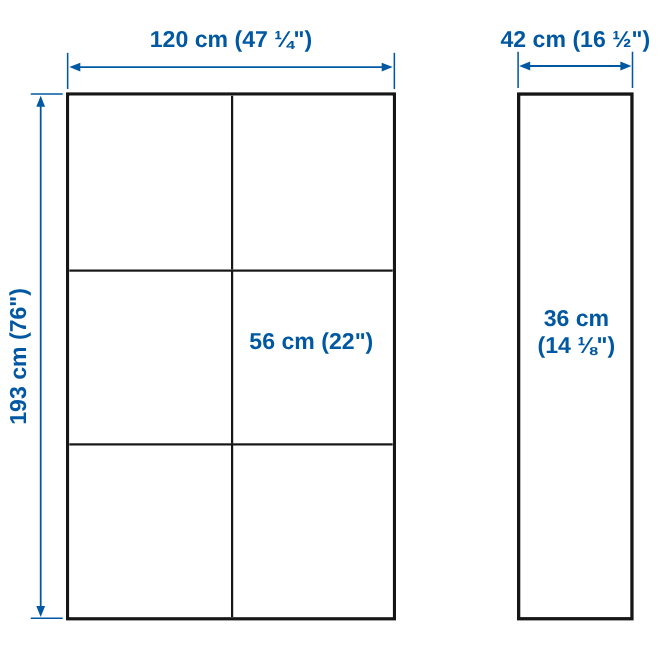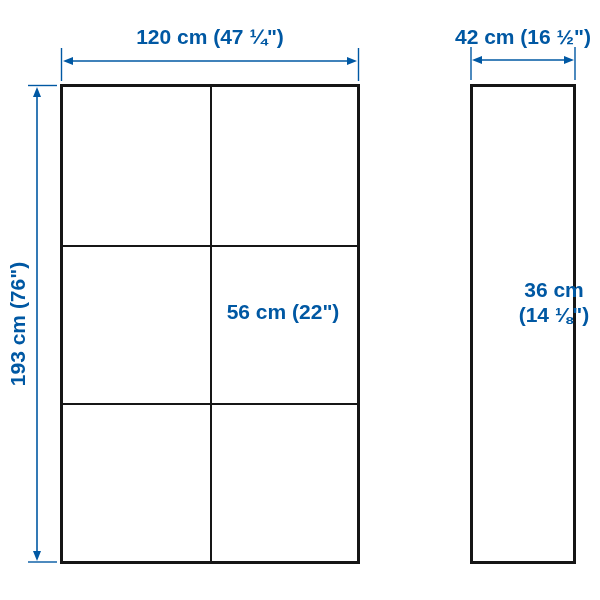--- a/index.html
+++ b/index.html
@@ -58,21 +58,21 @@
   .label-depth   { left: 438px; top: 24px; width: 170px; }
   .label-height  {
     left: 17px; top: 324px;
     transform: translate(-50%, -50%) rotate(-90deg);
   }
   .label-inner-width {
     left: 283px; top: 311px;
     transform: translate(-50%, -50%);
   }
   .label-inner-depth {
-    left: 554px; top: 302px;
+    left: 524px; top: 302px;
     transform: translate(-50%, -50%);
     text-align: center;
   }
 </style>
 </head>
 <body>
 
 <div class="stage">
 
   <svg class="overlay" viewBox="0 0 600 600" aria-hidden="true">

